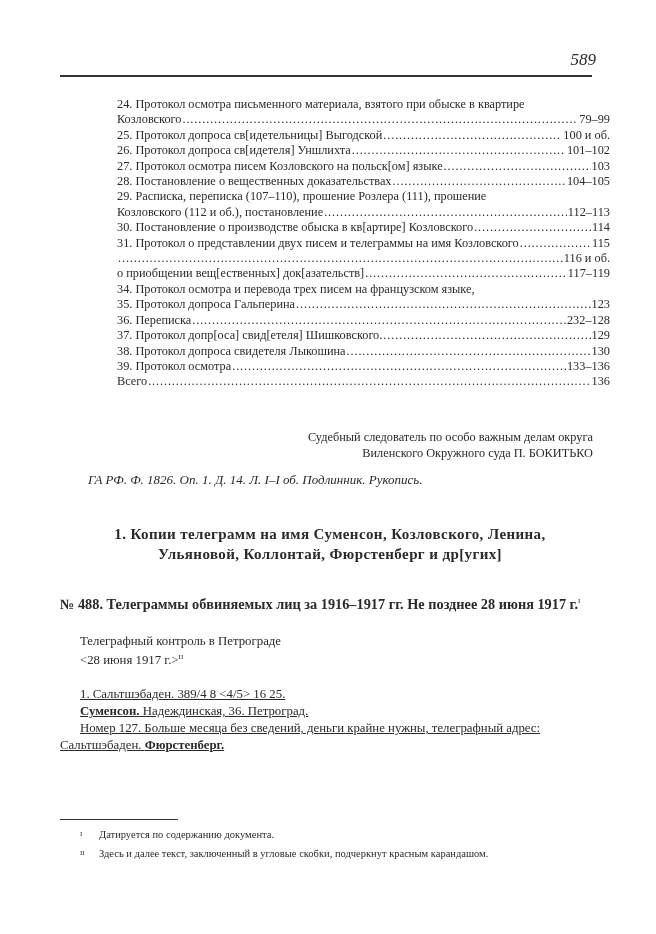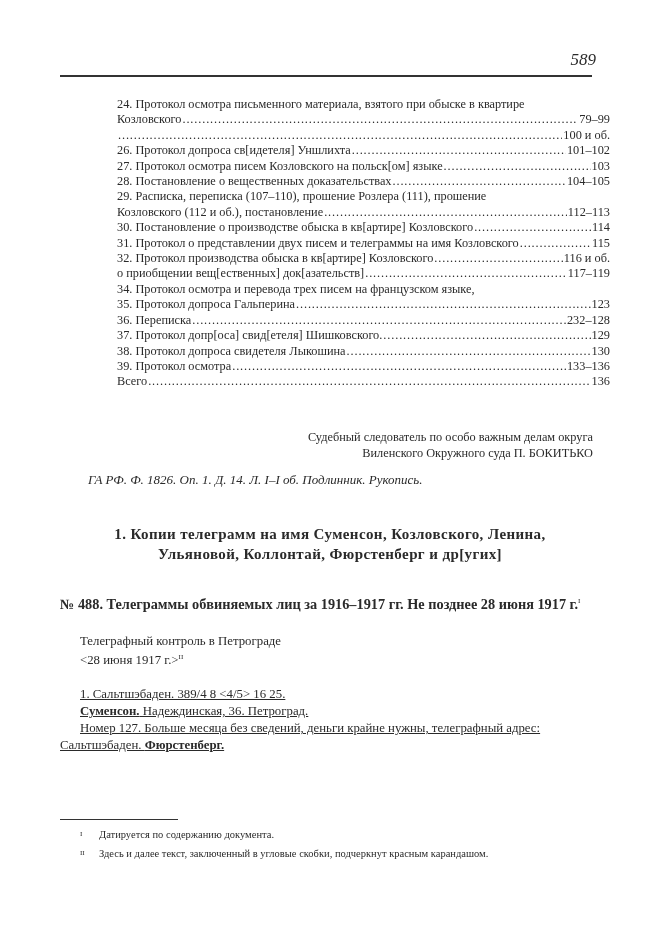--- a/index.html
+++ b/index.html
@@ -34,20 +34,21 @@
 <div class="rule"></div>
 
 <div class="toc" id="toc">
     <div>24. Протокол осмотра письменного материала, взятого при обыске в квартире</div>
     <div class="toc-line">
       <span class="t">Козловского</span>
       <span class="dots"></span>
       <span class="p">79–99</span>
     </div>
     <div class="toc-line">
+      <span class="t">25. Протокол допроса св[идетельницы] Выгодской</span>
       <span class="dots"></span>
       <span class="p">100 и об.</span>
     </div>
     <div class="toc-line">
       <span class="t">26. Протокол допроса св[идетеля] Уншлихта</span>
       <span class="dots"></span>
       <span class="p">101–102</span>
     </div>
     <div class="toc-line">
       <span class="t">27. Протокол осмотра писем Козловского на польск[ом] языке</span>
@@ -69,21 +70,20 @@
       <span class="t">30. Постановление о производстве обыска в кв[артире] Козловского</span>
       <span class="dots"></span>
       <span class="p">114</span>
     </div>
     <div class="toc-line">
       <span class="t">31. Протокол о представлении двух писем и телеграммы на имя Козловского</span>
       <span class="dots"></span>
       <span class="p">115</span>
     </div>
     <div class="toc-line">
-      <span class="t">32. Протокол производства обыска в кв[артире] Козловского</span>
       <span class="dots"></span>
       <span class="p">116 и об.</span>
     </div>
     <div class="toc-line">
       <span class="t">о приобщении вещ[ественных] док[азательств]</span>
       <span class="dots"></span>
       <span class="p">117–119</span>
     </div>
     <div>34. Протокол осмотра и перевода трех писем на французском языке,</div>
     <div class="toc-line">

